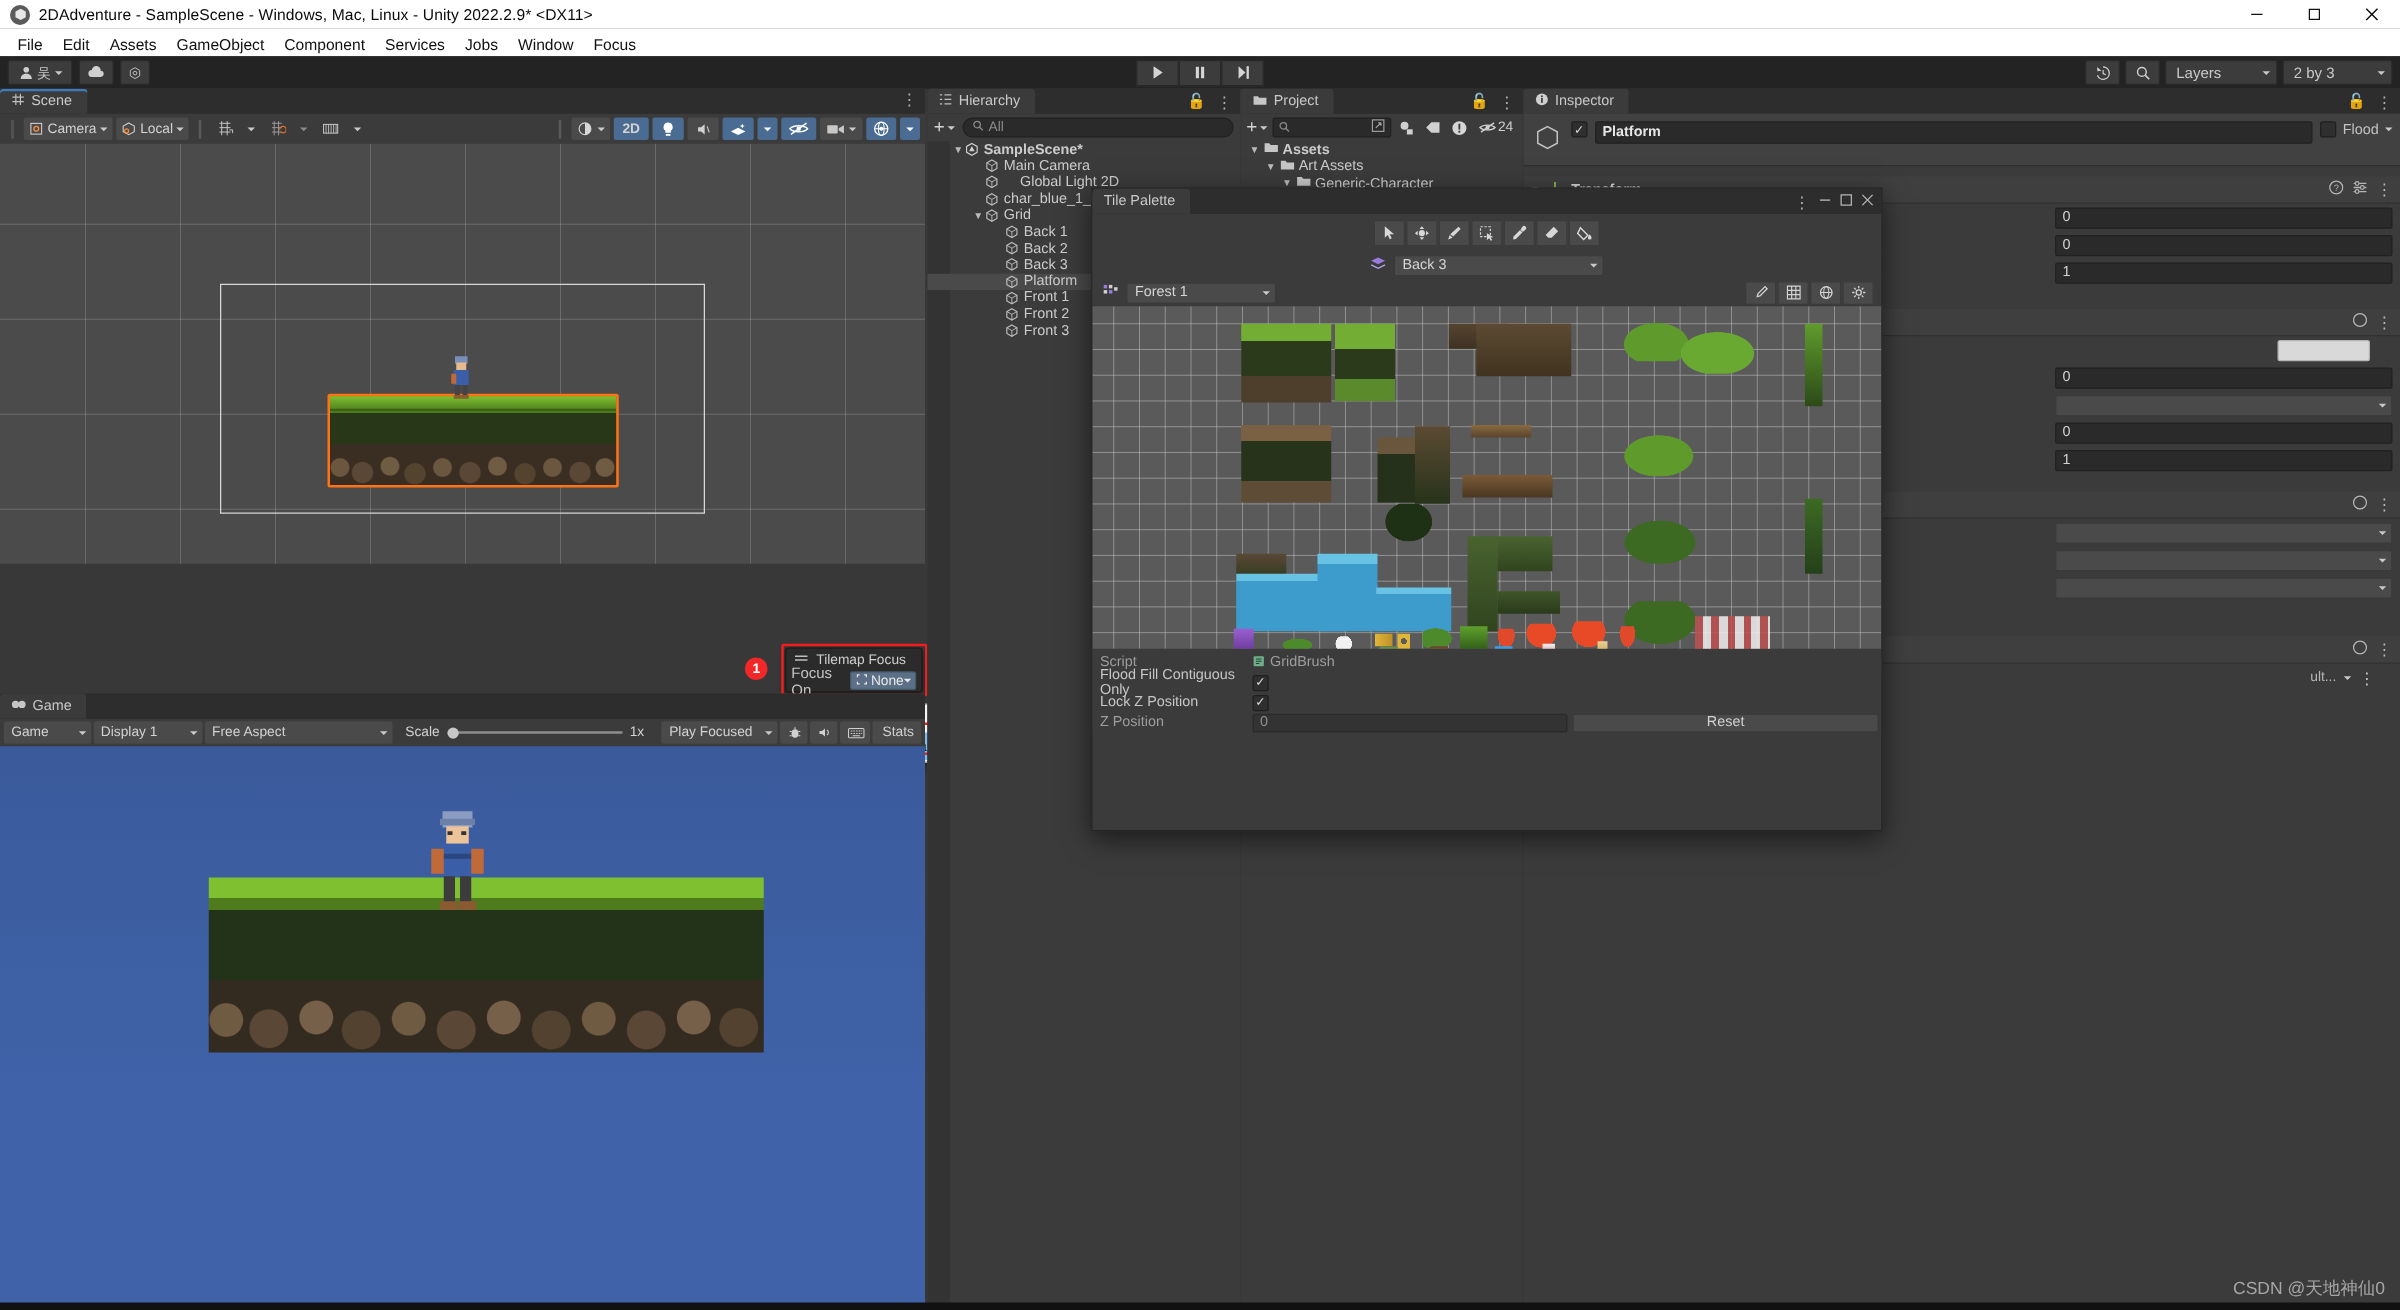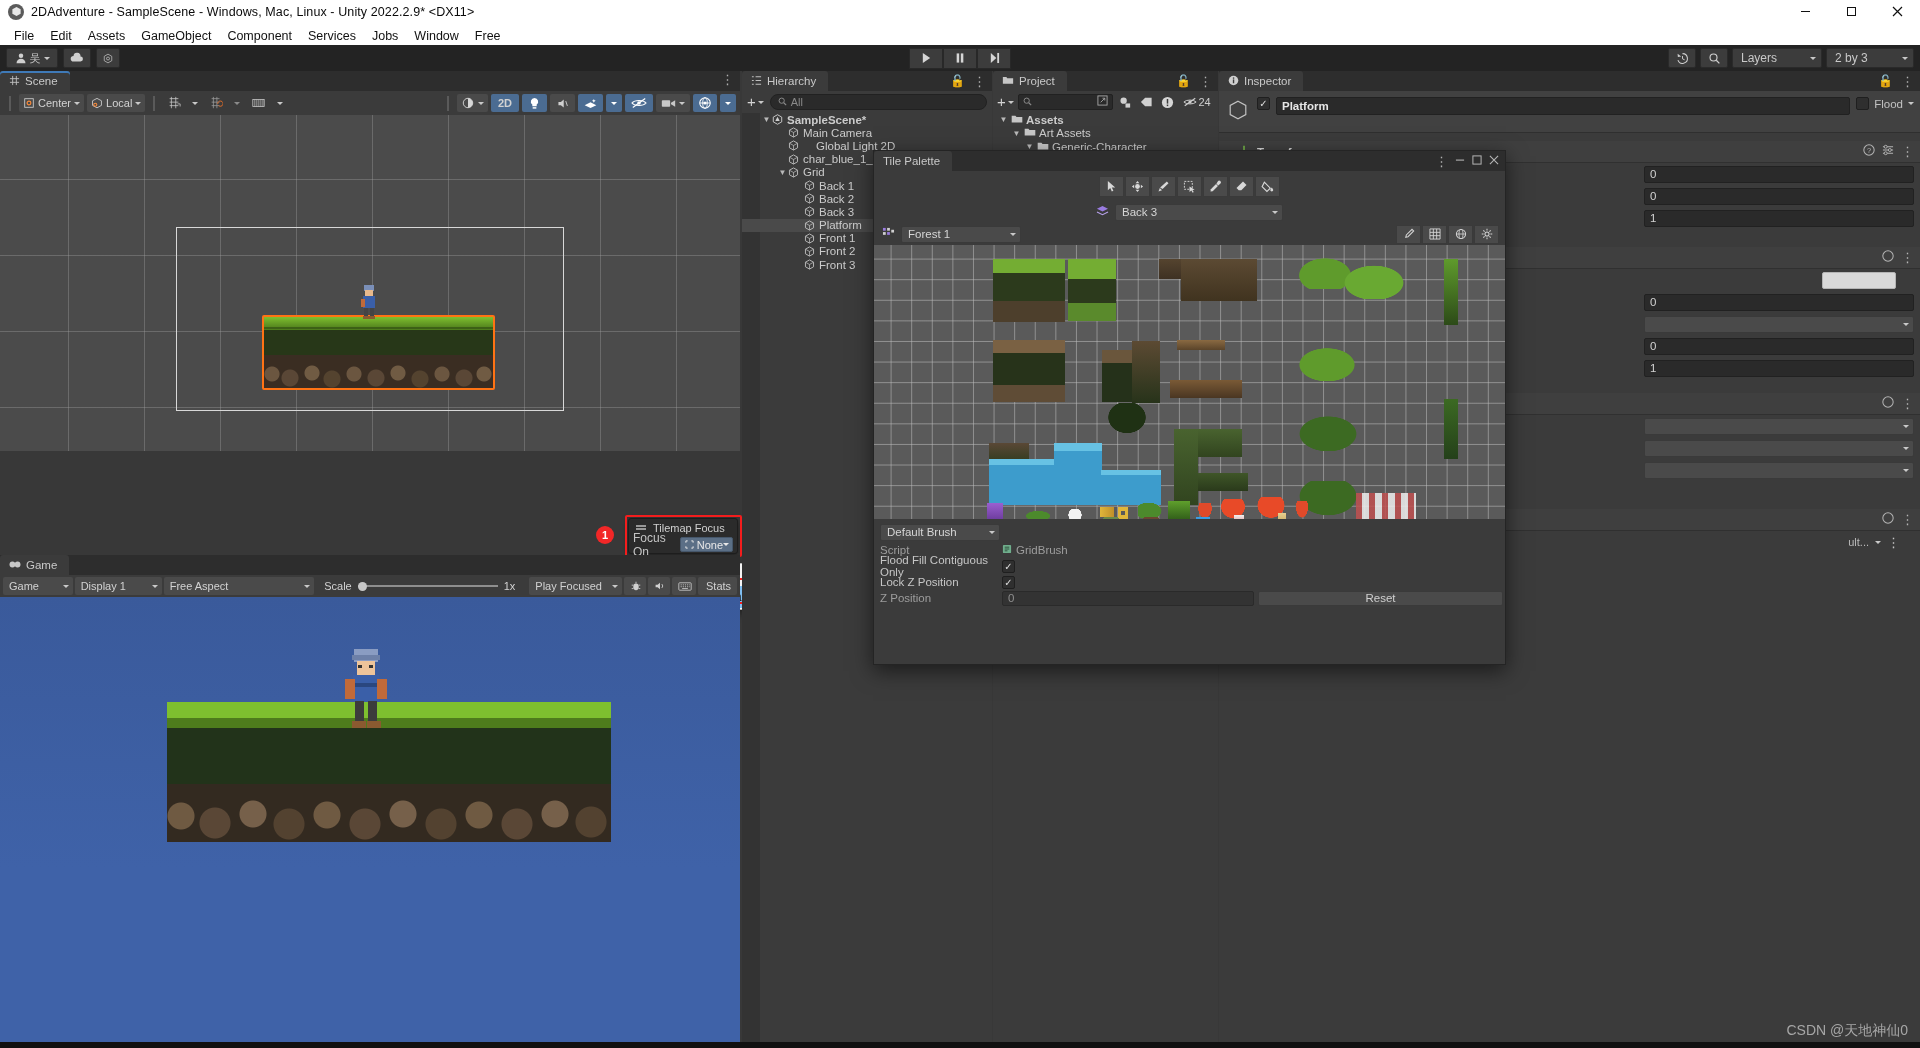--- a/index.html
+++ b/index.html
@@ -307,21 +307,21 @@
 
   <div class="menubar">
     <div class="menuitem">File</div>
     <div class="menuitem">Edit</div>
     <div class="menuitem">Assets</div>
     <div class="menuitem">GameObject</div>
     <div class="menuitem">Component</div>
     <div class="menuitem">Services</div>
     <div class="menuitem">Jobs</div>
     <div class="menuitem">Window</div>
-    <div class="menuitem">Free</div>
+    <div class="menuitem">Focus</div>
   </div>
 
   <div class="unitytoolbar">
     <div class="tb-left">
       <div class="tb-btn" style="width:52px;">
         <svg width="12" height="12" viewBox="0 0 16 16">
             <circle cx="8" cy="5" r="3" fill="#cfcfcf"></circle>
             <path d="M2 15 a6 6 0 0 1 12 0z" fill="#cfcfcf"></path>
           </svg>
         <span style="font-size:11px;">吴</span>
@@ -401,21 +401,21 @@
       </div>
     </div>
 
     <div class="scenetoolbar">
       <div class="sep2"></div>
       <div class="st-btn">
         <svg width="12" height="12" viewBox="0 0 14 14">
             <rect x="2" y="2" width="10" height="10" fill="none" stroke="#cfcfcf" stroke-width="1"></rect>
             <circle cx="7" cy="7" r="2.2" fill="none" stroke="#ff8c3a" stroke-width="1.3"></circle>
           </svg>
-        <span>Center</span>
+        <span>Camera</span>
         <span class="caret sm"></span>
       </div>
       <div class="st-btn">
         <svg width="12" height="12" viewBox="0 0 14 14">
             <path d="M7 1.6 L12.2 4.4 L12.2 9.8 L7 12.6 L1.8 9.8 L1.8 4.4 Z" fill="none" stroke="#cfcfcf" stroke-width="1"></path>
             <circle cx="5" cy="9" r="1.8" fill="none" stroke="#ff8c3a" stroke-width="1.2"></circle>
           </svg>
         <span>Local</span>
         <span class="caret sm"></span>
       </div>
@@ -1306,26 +1306,20 @@
         background:linear-gradient(180deg,#e8d090,#b08a3a);"></div>
       <div class="tile" style="left:482px;top:248px;width:60px;height:28px;
         background:repeating-linear-gradient(90deg,#c05050 0 6px,#f0f0f0 6px 13px);opacity:.85"></div>
       <div class="tile" style="left:570px;top:14px;width:14px;height:66px;
         background:linear-gradient(180deg,#5f9b2c,#2c4a18);"></div>
       <div class="tile" style="left:570px;top:154px;width:14px;height:60px;
         background:linear-gradient(180deg,#3c6a22,#24401a);"></div>
     </div>
 
     <div class="tp-bottom">
-      <div class="tp-brushrow">
-        <span class="tp-brush-dd">
-          <span>Default Brush</span>
-          <span class="caret sm"></span>
-        </span>
-      </div>
       <div class="tp-prow">
         <span class="tp-plabel">Script</span>
         <span class="tp-scriptfield">
           <span>
             <svg width="10" height="10" viewBox="0 0 11 11">
                 <rect x="1" y="1" width="9" height="9" rx="1" fill="#6fae8c"></rect>
                 <path d="M3 3.5h5M3 5.5h5M3 7.5h3" stroke="#24402f" stroke-width=".9"></path>
               </svg>
           </span>
           <span>GridBrush</span>

